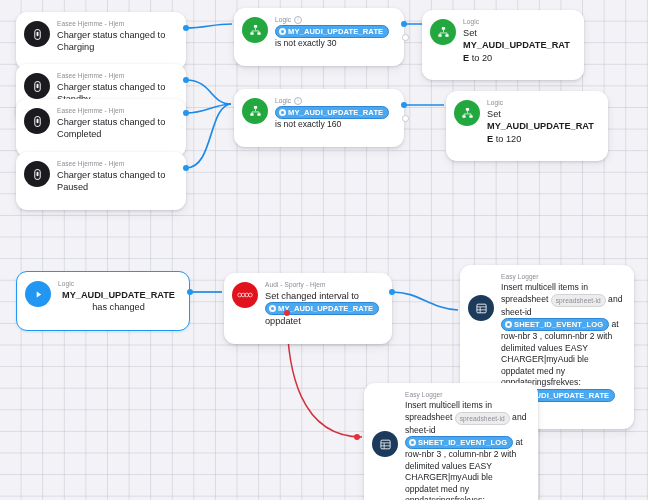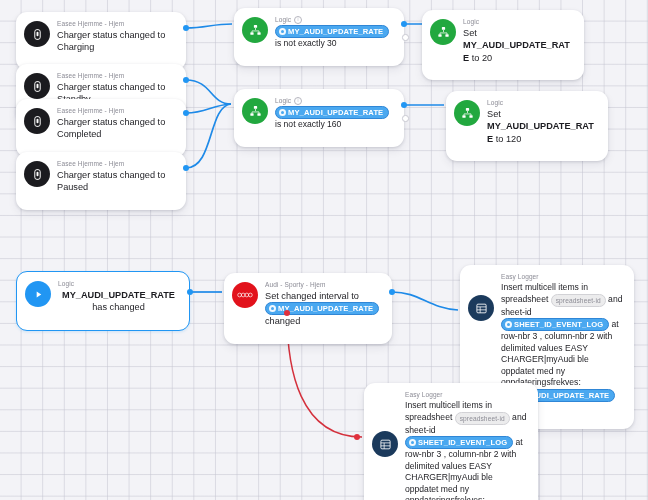--- a/index.html
+++ b/index.html
@@ -280,21 +280,21 @@
         </g>
       </svg>
   </div>
   <div class="body">
     <div class="subtitle">Audi - Sporty - Hjem</div>
     <div class="title">
       <span>Set changed interval to</span><br>
       <span class="chip cyan">
           <span class="dot"></span>
           <span>MY_AUDI_UPDATE_RATE</span>
-        </span><span> changed</span>
+        </span><span> oppdatet</span>
     </div>
   </div>
 </div>
 <div class="port" style="left:389px;top:289px;"></div>
 <div class="port red" style="left:284px;top:310px;"></div>
 
 <div class="node" style="left:460px;top:265px;width:174px;">
   <div class="ic logger" style="margin-top:22px;">
     <svg width="13" height="13" viewBox="0 0 24 24">
         <rect x="3.5" y="4" width="17" height="16" rx="2" fill="none" stroke="#fff" stroke-width="1.6"></rect>

